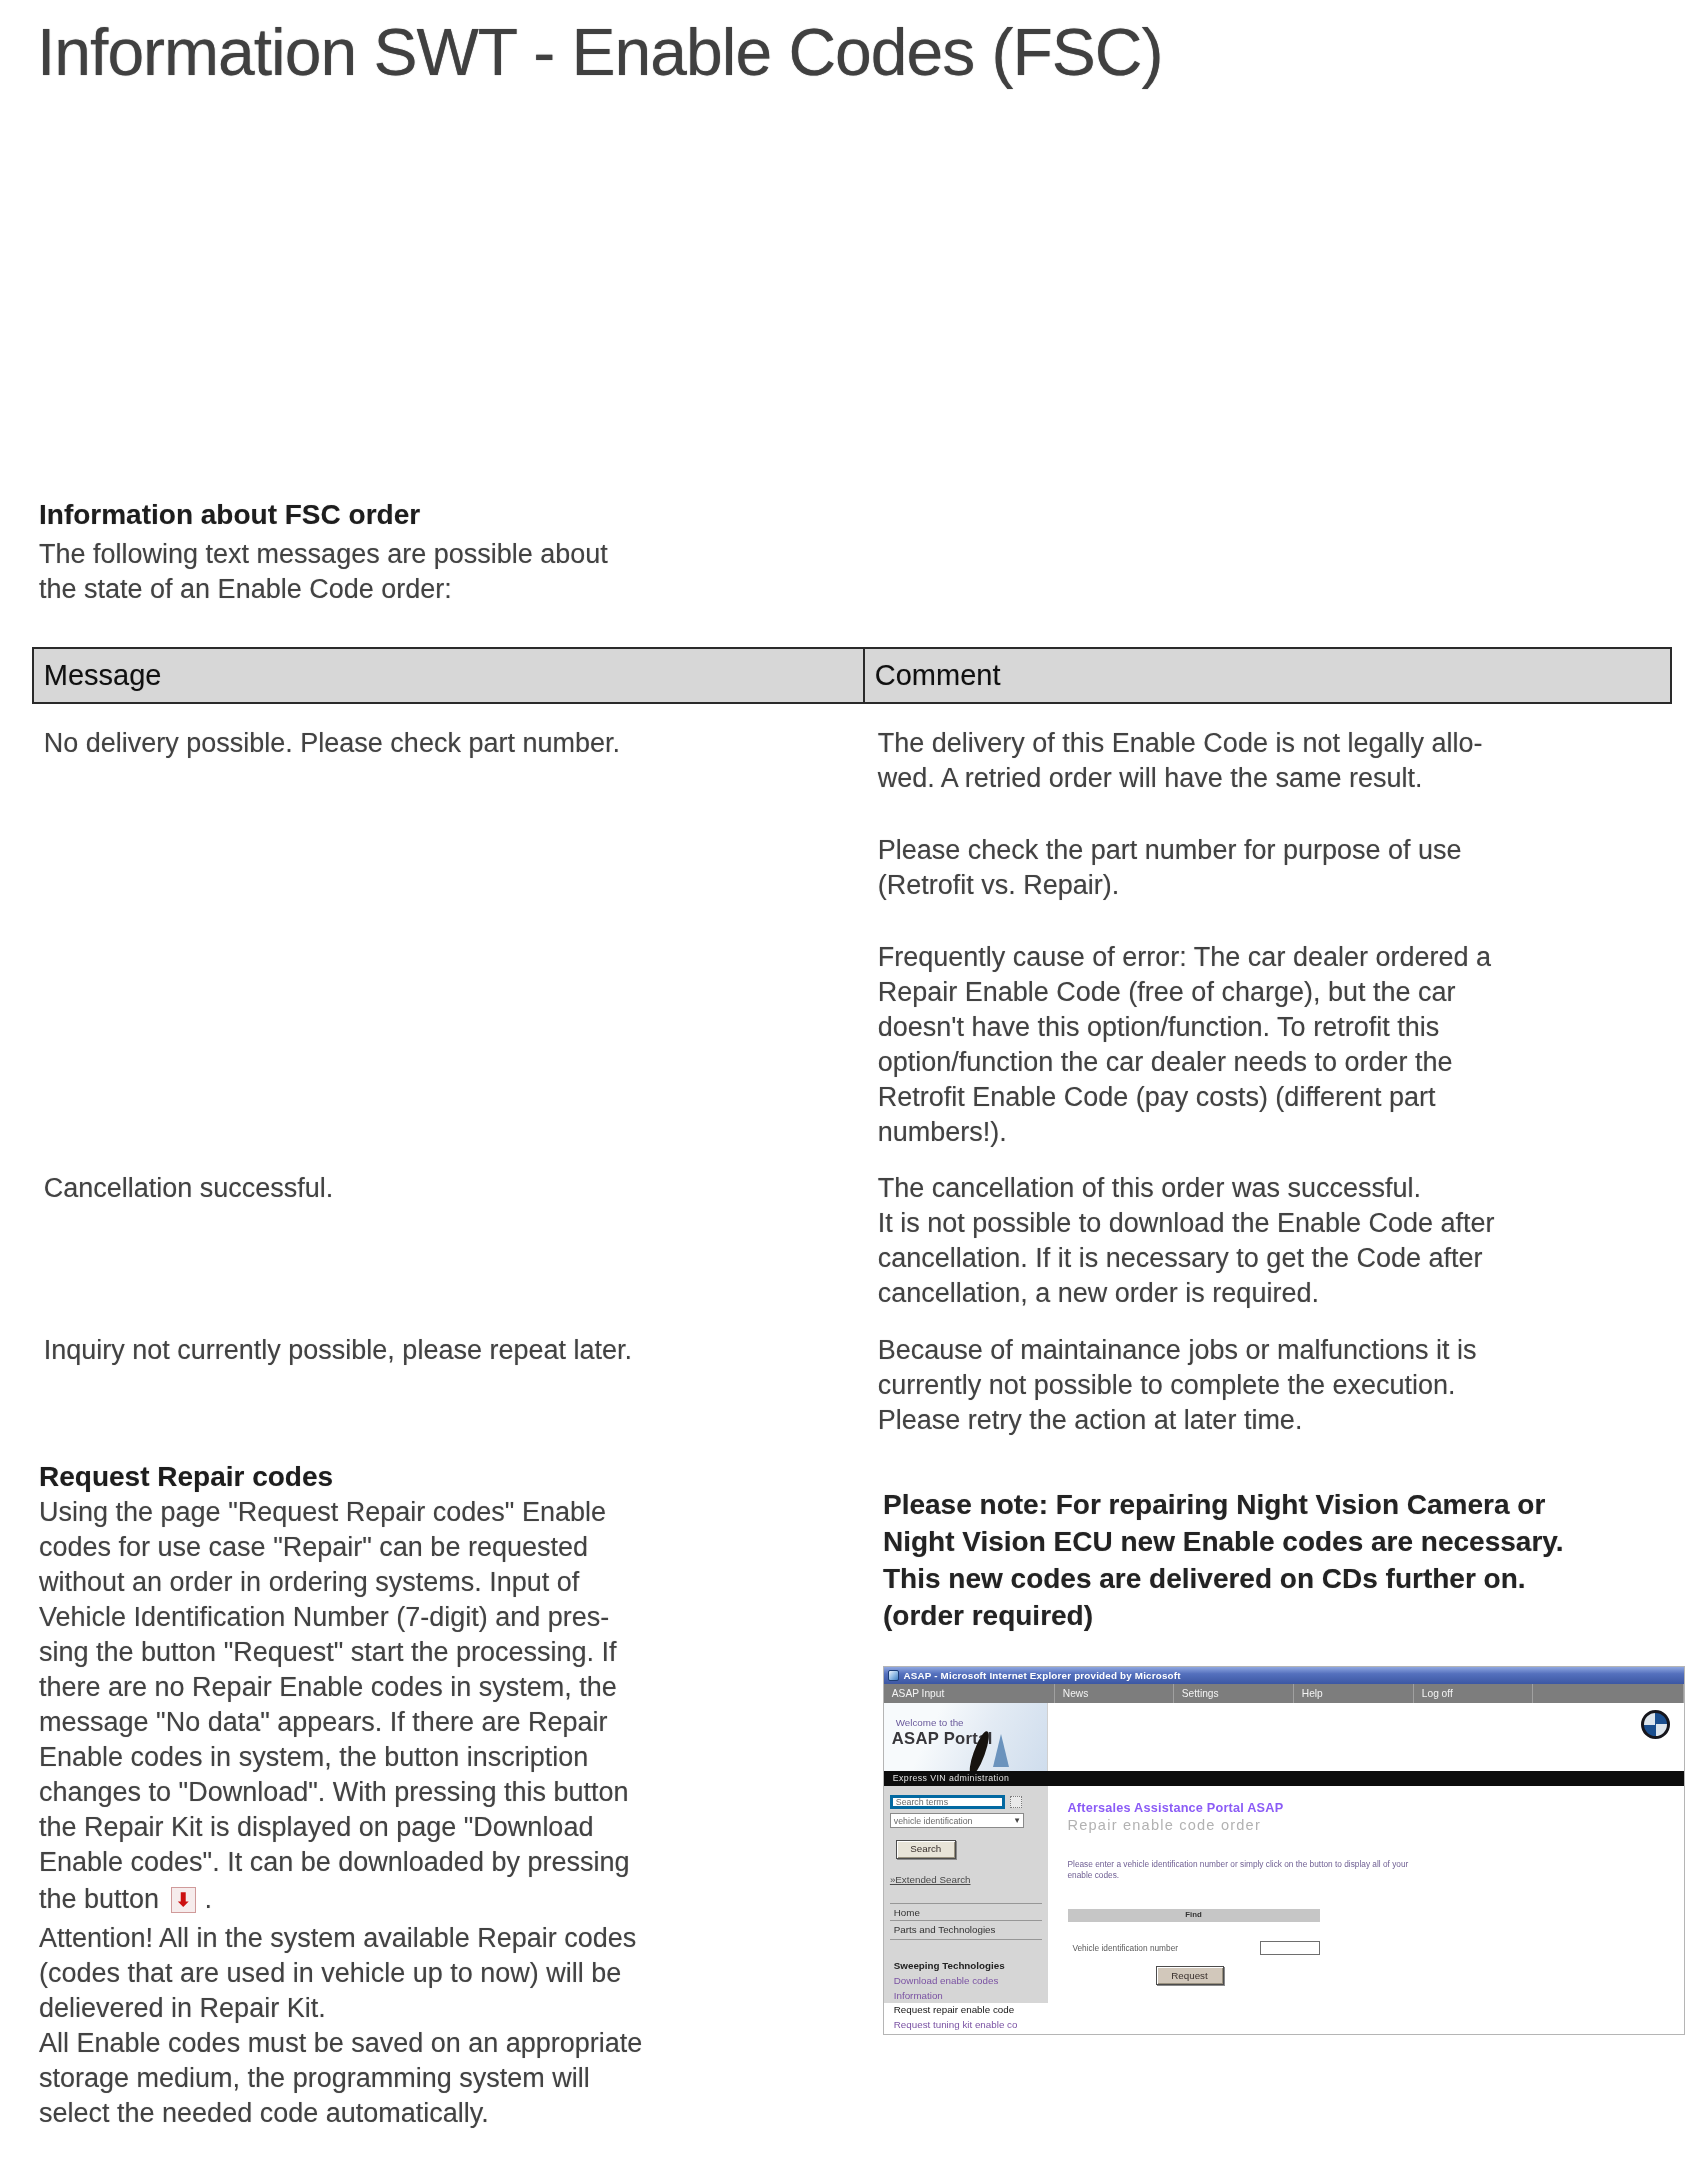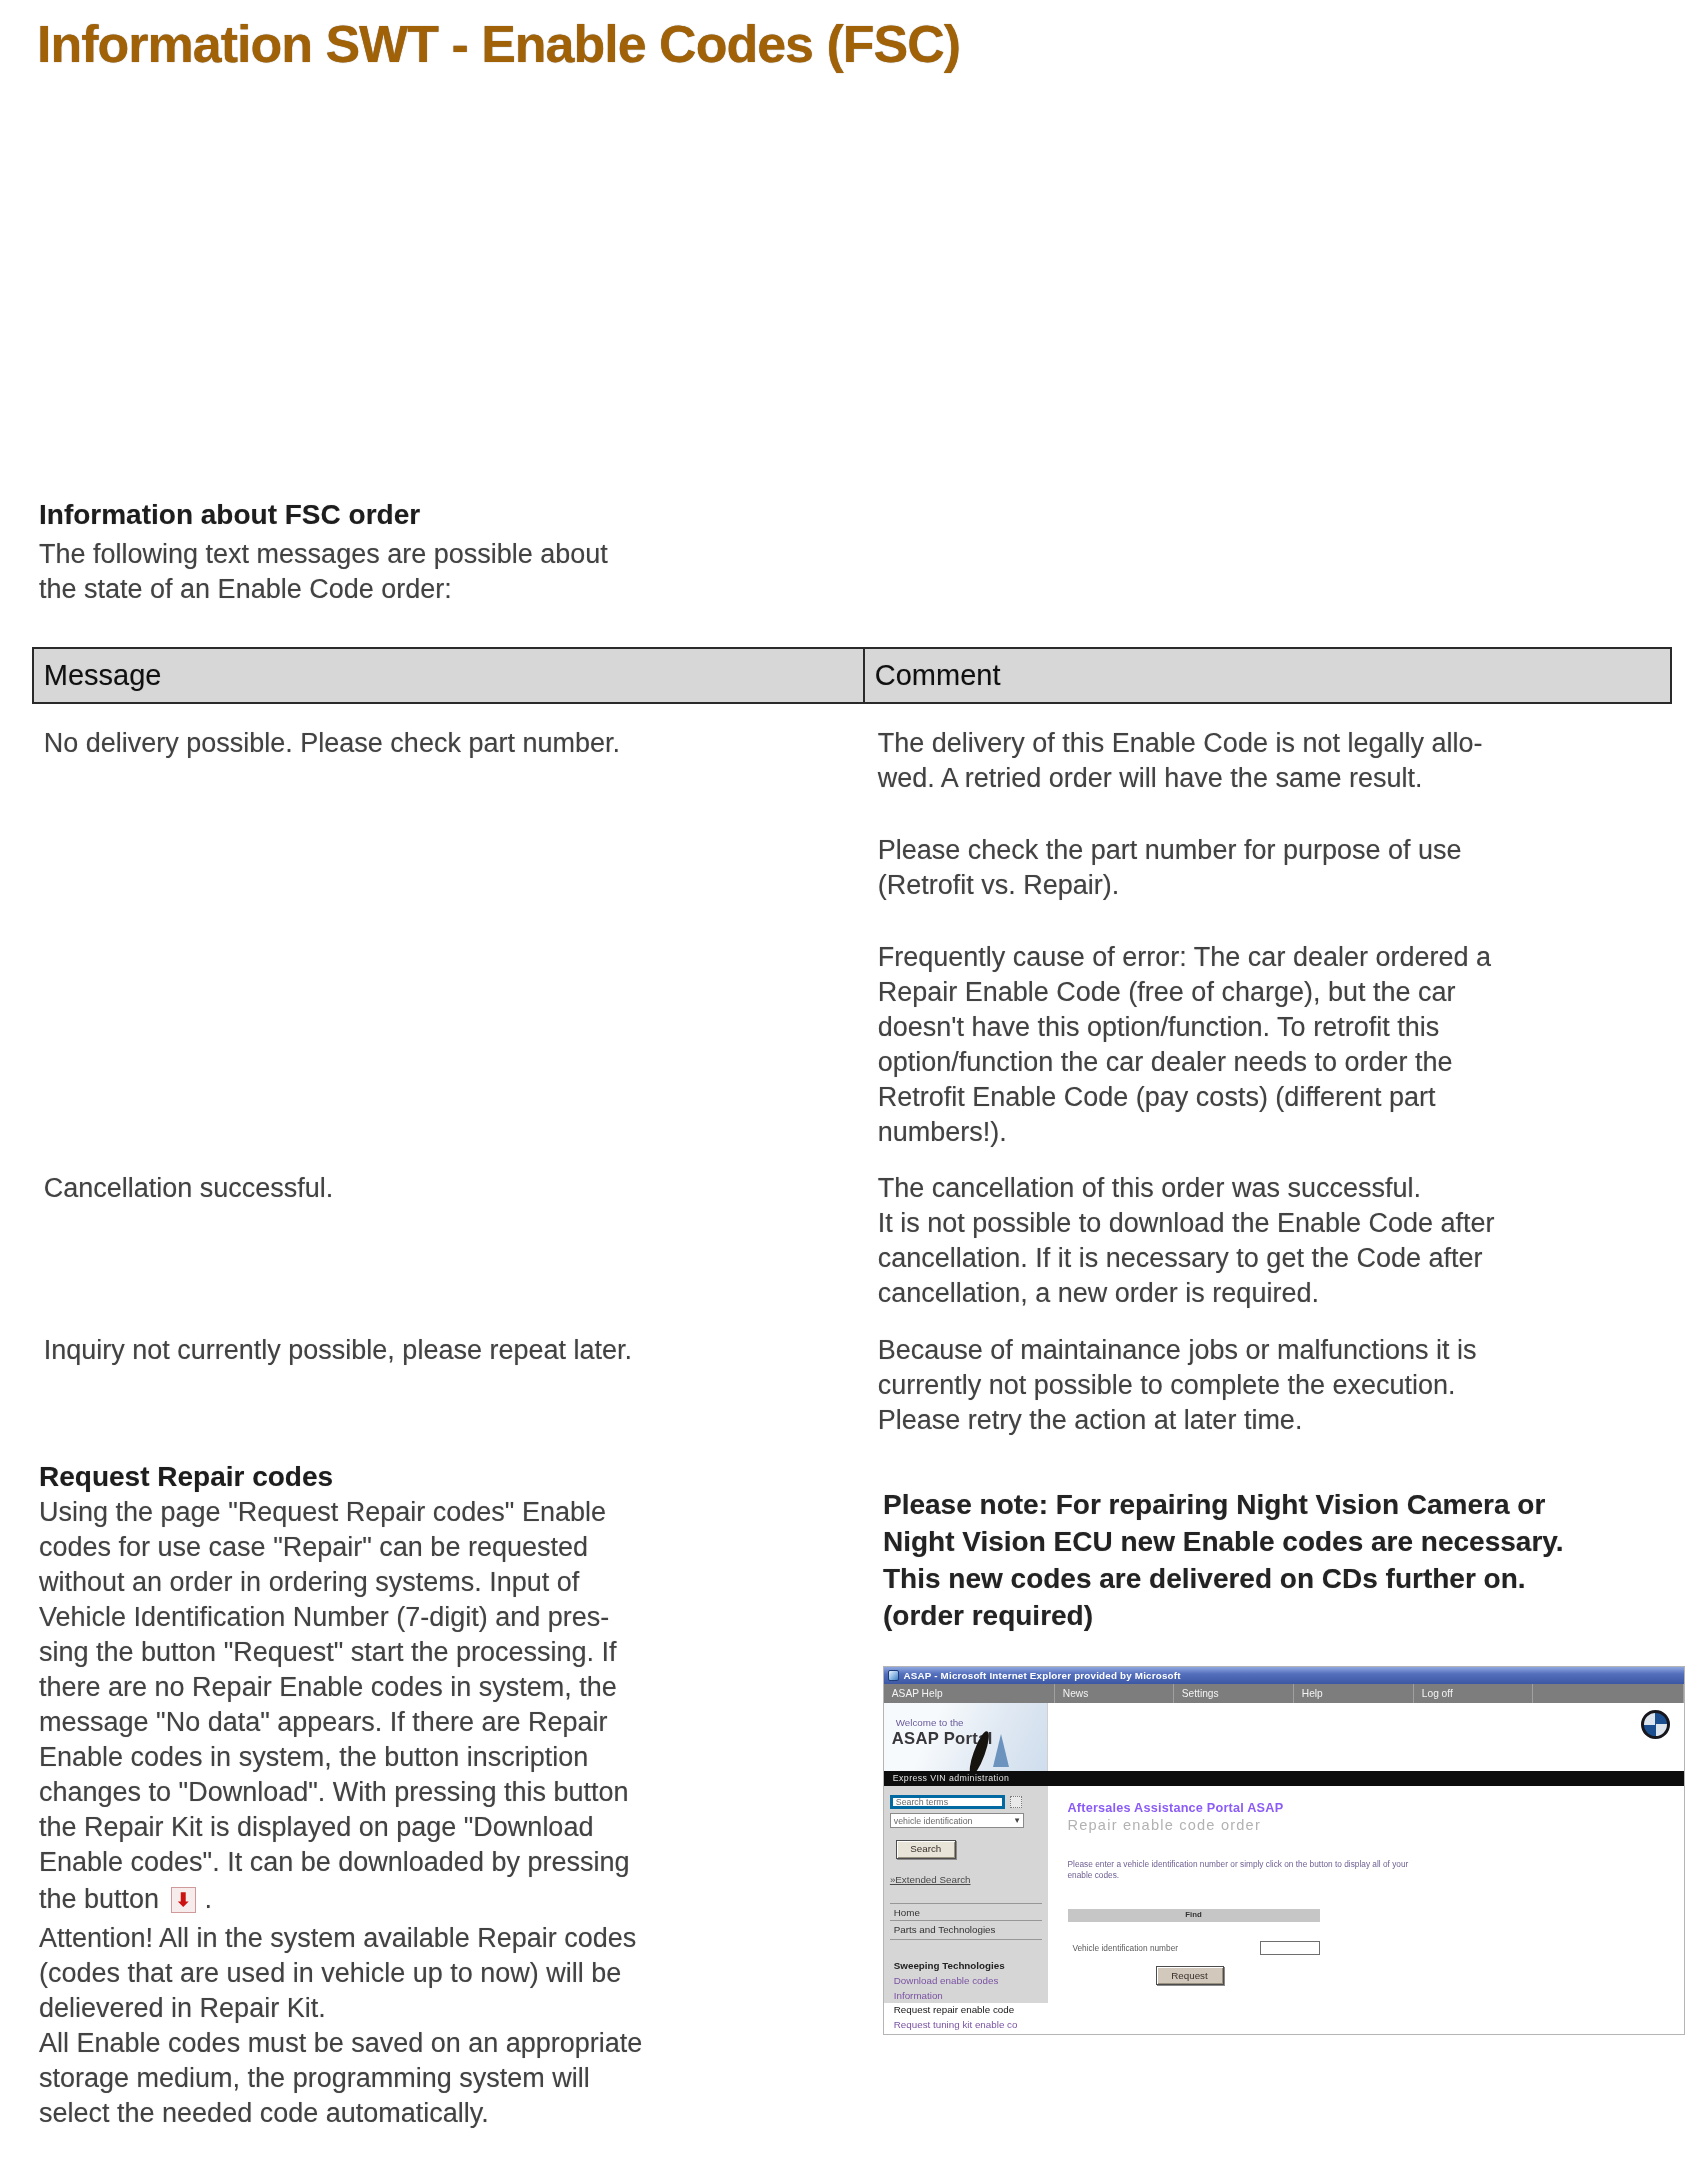--- a/index.html
+++ b/index.html
@@ -4,22 +4,22 @@
 <style>
   * { margin:0; padding:0; box-sizing:border-box; }
   body { background:#fff; }
   .page {
     position:relative; width:1704px; height:2184px; background:#ffffff;
     font-family:"Liberation Sans", sans-serif; color:#3c3c3c; overflow:hidden;
   }
   .soft { text-shadow:0 0 1px rgba(70,70,70,.40); }
 
   .doc-title {
-    position:absolute; left:37px; top:13.7px; font-size:52px; font-weight:700;
-    color:#a16207; letter-spacing:-1px; text-shadow:0 0 1px rgba(20,20,20,.6);
+    position:absolute; left:37px; top:13.7px; font-size:66px; font-weight:400;
+    color:#404040; letter-spacing:-1px; text-shadow:0 0 1px rgba(20,20,20,.6);
   }
 
   .intro { position:absolute; left:39px; top:499px; width:800px; }
   .sec-heading { font-size:28px; font-weight:700; color:#1d1d1d; }
   .pre { white-space:pre-line; }
   .body-text { font-size:27px; line-height:35px; color:#424242; }
   .intro .body-text { margin-top:5.9px; }
 
   
   .msg-table { position:absolute; left:32px; top:647px; width:1640px; }
@@ -238,21 +238,21 @@
 (order required)</p>
 
   <div class="portal">
 
     <div class="pt-titlebar">
       <span class="ie-icon"></span>
       <span>ASAP - Microsoft Internet Explorer provided by Microsoft</span>
     </div>
 
     <div class="pt-menubar">
-      <div class="pt-menu-item" style="width:171px">ASAP Help</div>
+      <div class="pt-menu-item" style="width:171px">ASAP Input</div>
       <div class="pt-menu-item" style="width:119px">News</div>
       <div class="pt-menu-item" style="width:120px">Settings</div>
       <div class="pt-menu-item" style="width:120px">Help</div>
       <div class="pt-menu-item" style="width:119px">Log off</div>
       <div class="pt-menu-item" style="flex:1"></div>
     </div>
 
     <div class="pt-welcome">
       <span class="pt-welcome-small">Welcome to the</span>
       <span class="pt-welcome-big">ASAP Portal</span>

